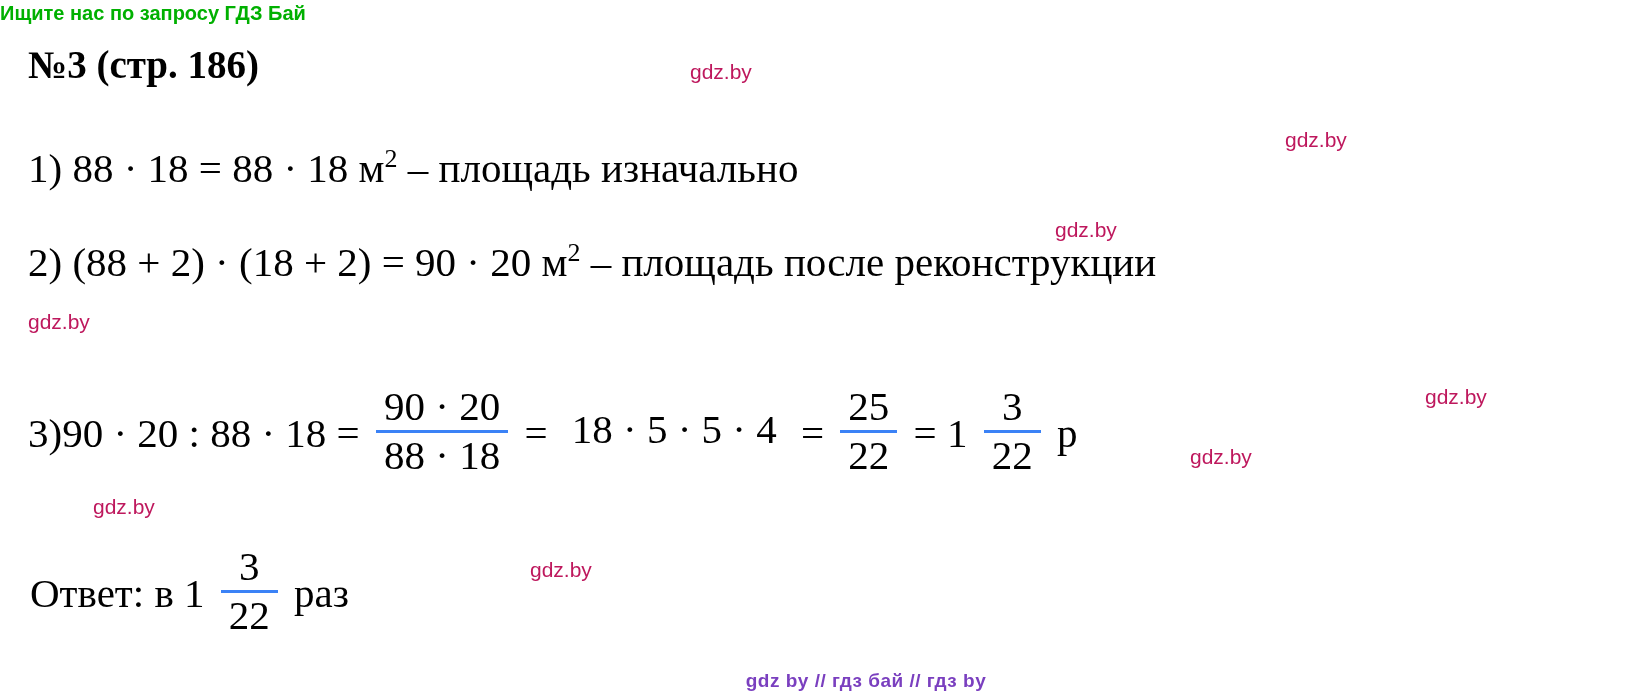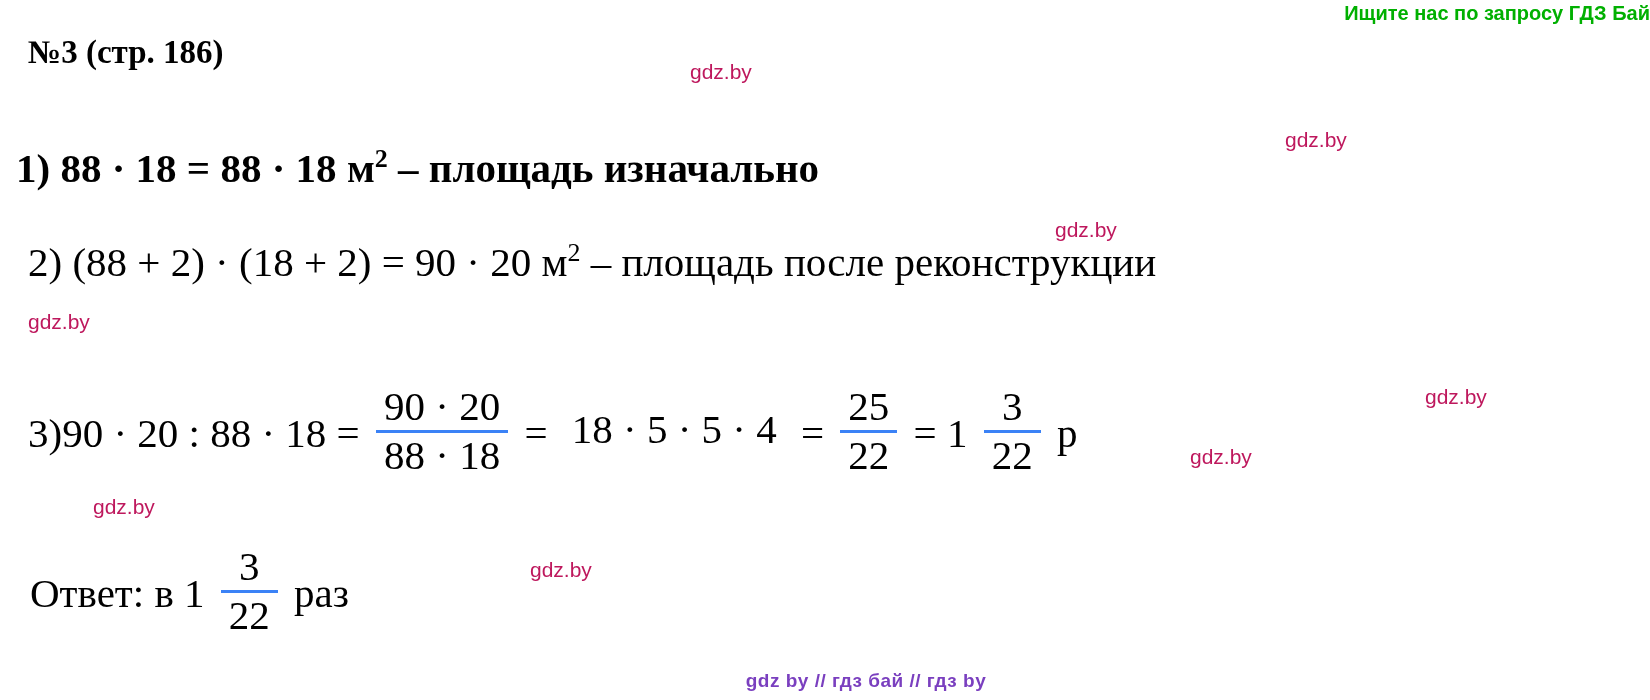--- a/index.html
+++ b/index.html
@@ -18,21 +18,21 @@
   .page {
     position: relative;
     width: 1650px;
     height: 700px;
   }
   .top-banner {
     position: absolute;
     top: 2px;
     left: 0;
     width: 1650px;
-    text-align: right;
+    text-align: left;
     color: #00b000;
     font-family: "Liberation Sans", sans-serif;
     font-weight: bold;
     font-size: 20px;
   }
   .bottom-banner {
     position: absolute;
     bottom: 8px;
     left: 0;
     width: 1650px;
@@ -47,32 +47,32 @@
   .wm {
     position: absolute;
     color: #be185d;
     font-family: "Liberation Sans", sans-serif;
     font-size: 21px;
     white-space: nowrap;
   }
   .task-title {
     position: absolute;
     left: 28px;
-    top: 34px;
-    font-size: 33px;
+    top: 42px;
+    font-size: 39px;
     font-weight: bold;
     white-space: nowrap;
   }
   .line {
     position: absolute;
     font-size: 41px;
     white-space: nowrap;
     line-height: 1;
   }
-  .l1 { left: 16px; top: 148px; font-weight: bold; }
+  .l1 { left: 28px; top: 148px; }
   .l2 { left: 28px; top: 242px; }
   .l3 { left: 28px; top: 372px; }
   .l4 { left: 30px; top: 532px; }
 
   .sup {
     font-size: 26px;
     vertical-align: super;
     line-height: 0;
   }
   .frac {

